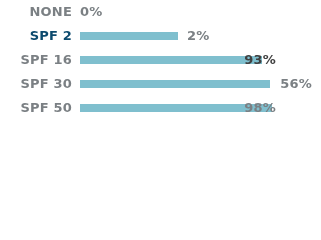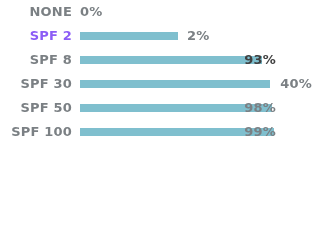--- a/index.html
+++ b/index.html
@@ -77,52 +77,45 @@
 
   <div class="row" style="top:0px;">
     <span class="cat-label" style="color: rgb(123, 128, 132);">NONE</span>
     <span class="bar-track">
       <span class="bar" style="width: 0px; background: rgb(127, 191, 206);"></span>
     </span>
     <span class="value-label zero" style="color: rgb(123, 128, 132);">0%</span>
   </div>
 
   <div class="row" style="top:24px;">
-    <span class="cat-label" style="color: #8b5cf6;">SPF 2</span>
+    <span class="cat-label" style="color: #0c4a6e;">SPF 2</span>
     <span class="bar-track">
       <span class="bar" style="width: 98px; background: rgb(127, 191, 206);"></span>
     </span>
     <span class="value-label" style="left: 187px; color: rgb(123, 128, 132);">2%</span>
   </div>
 
   <div class="row" style="top:48px;">
-    <span class="cat-label" style="color: rgb(123, 128, 132);">SPF 8</span>
+    <span class="cat-label" style="color: rgb(123, 128, 132);">SPF 16</span>
     <span class="bar-track">
       <span class="bar" style="width: 182.28px; background: rgb(127, 191, 206);"></span>
     </span>
     <span class="value-label right-aligned" style="color: #404040;">93%</span>
   </div>
 
   <div class="row" style="top:72px;padding-left:36px;">
     <span class="cat-label" style="color: rgb(123, 128, 132);">SPF 30</span>
     <span class="bar-track">
       <span class="bar" style="width: 190.12px; background: rgb(127, 191, 206);"></span>
     </span>
-    <span class="value-label right-aligned" style="color: rgb(123, 128, 132);">40%</span>
+    <span class="value-label right-aligned" style="color: rgb(123, 128, 132);">56%</span>
   </div>
 
   <div class="row" style="top:96px;">
     <span class="cat-label" style="color: rgb(123, 128, 132);">SPF 50</span>
     <span class="bar-track">
       <span class="bar" style="width: 192.08px; background: rgb(127, 191, 206);"></span>
     </span>
     <span class="value-label right-aligned" style="color: rgb(123, 128, 132);">98%</span>
   </div>
 
-  <div class="row" style="top:120px;">
-    <span class="cat-label" style="color: rgb(123, 128, 132);">SPF 100</span>
-    <span class="bar-track">
-      <span class="bar" style="width: 194.04px; background: rgb(127, 191, 206);"></span>
-    </span>
-    <span class="value-label right-aligned" style="color: rgb(123, 128, 132);">99%</span>
-  </div>
 
 </div>
 
 </body></html>

